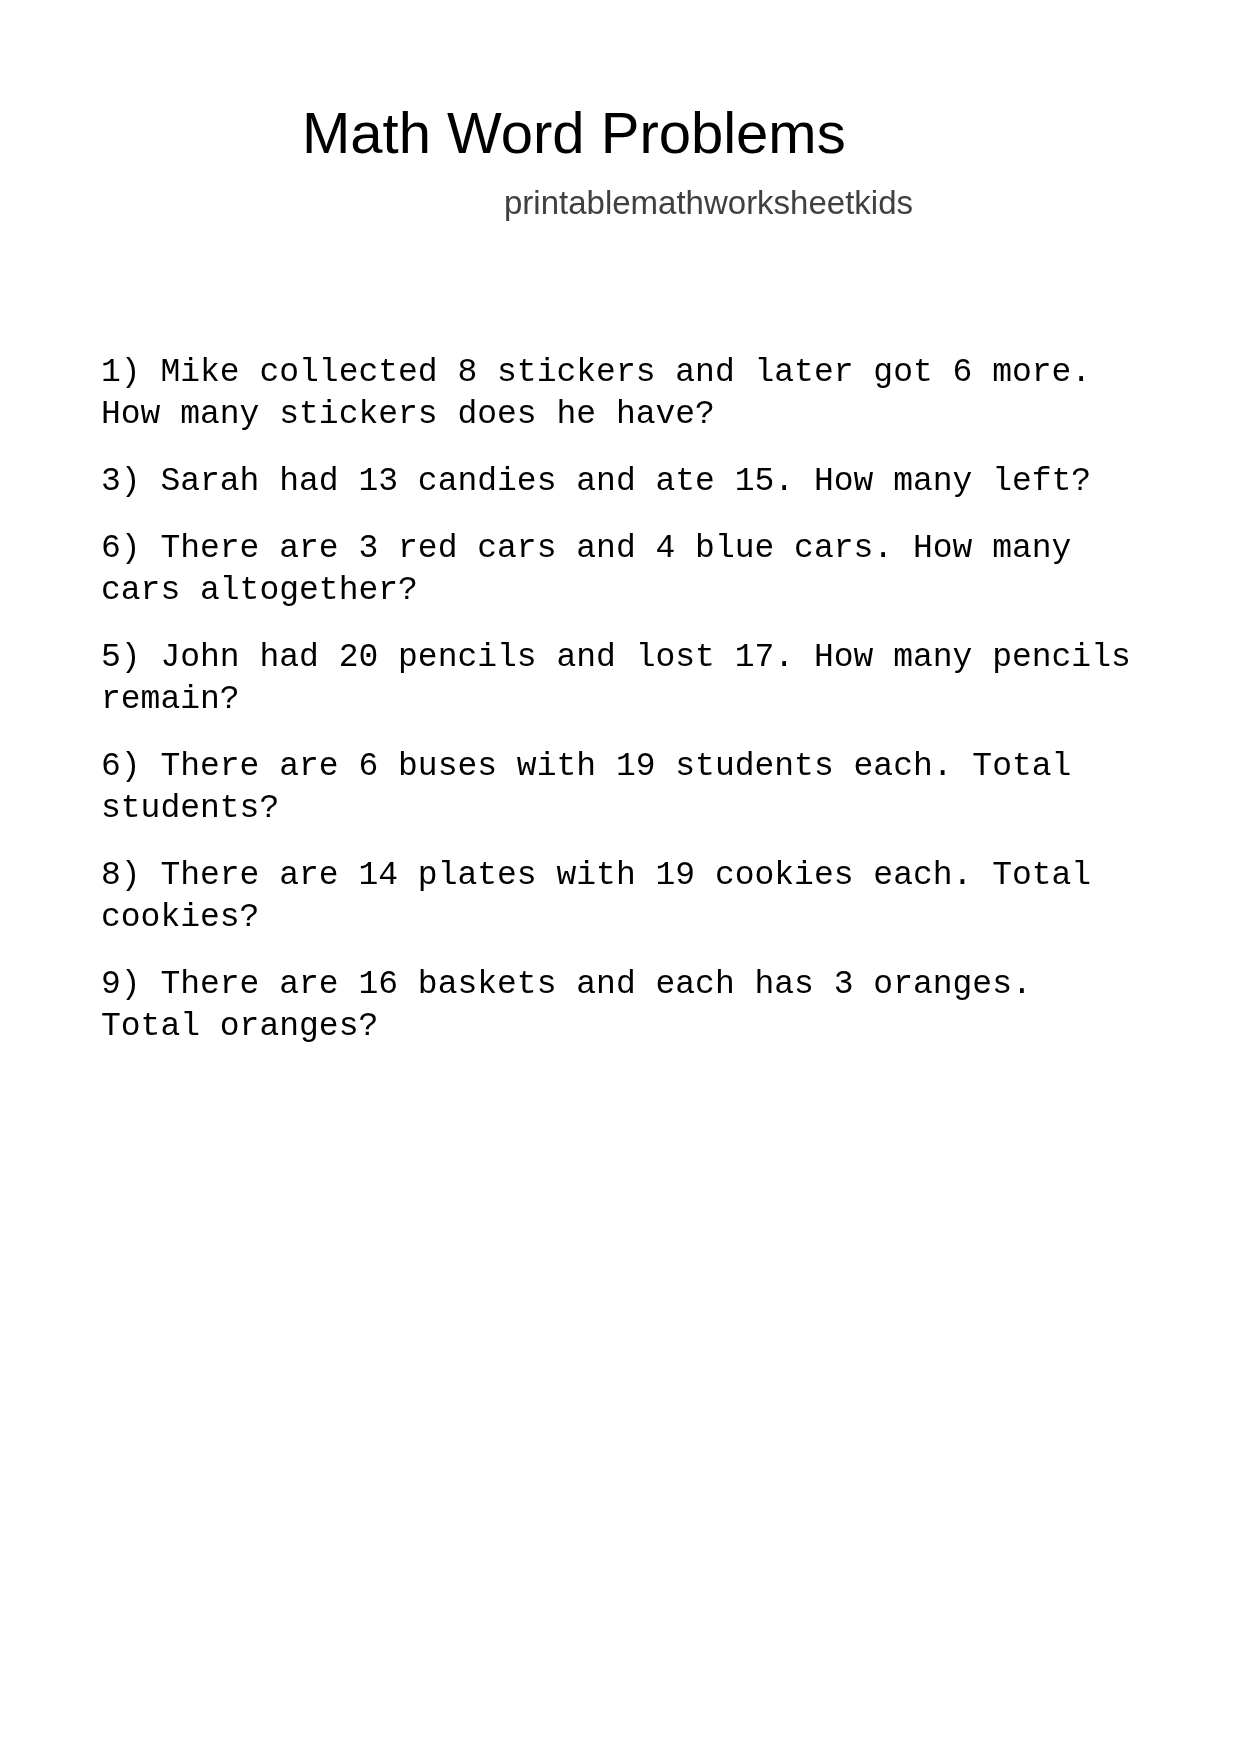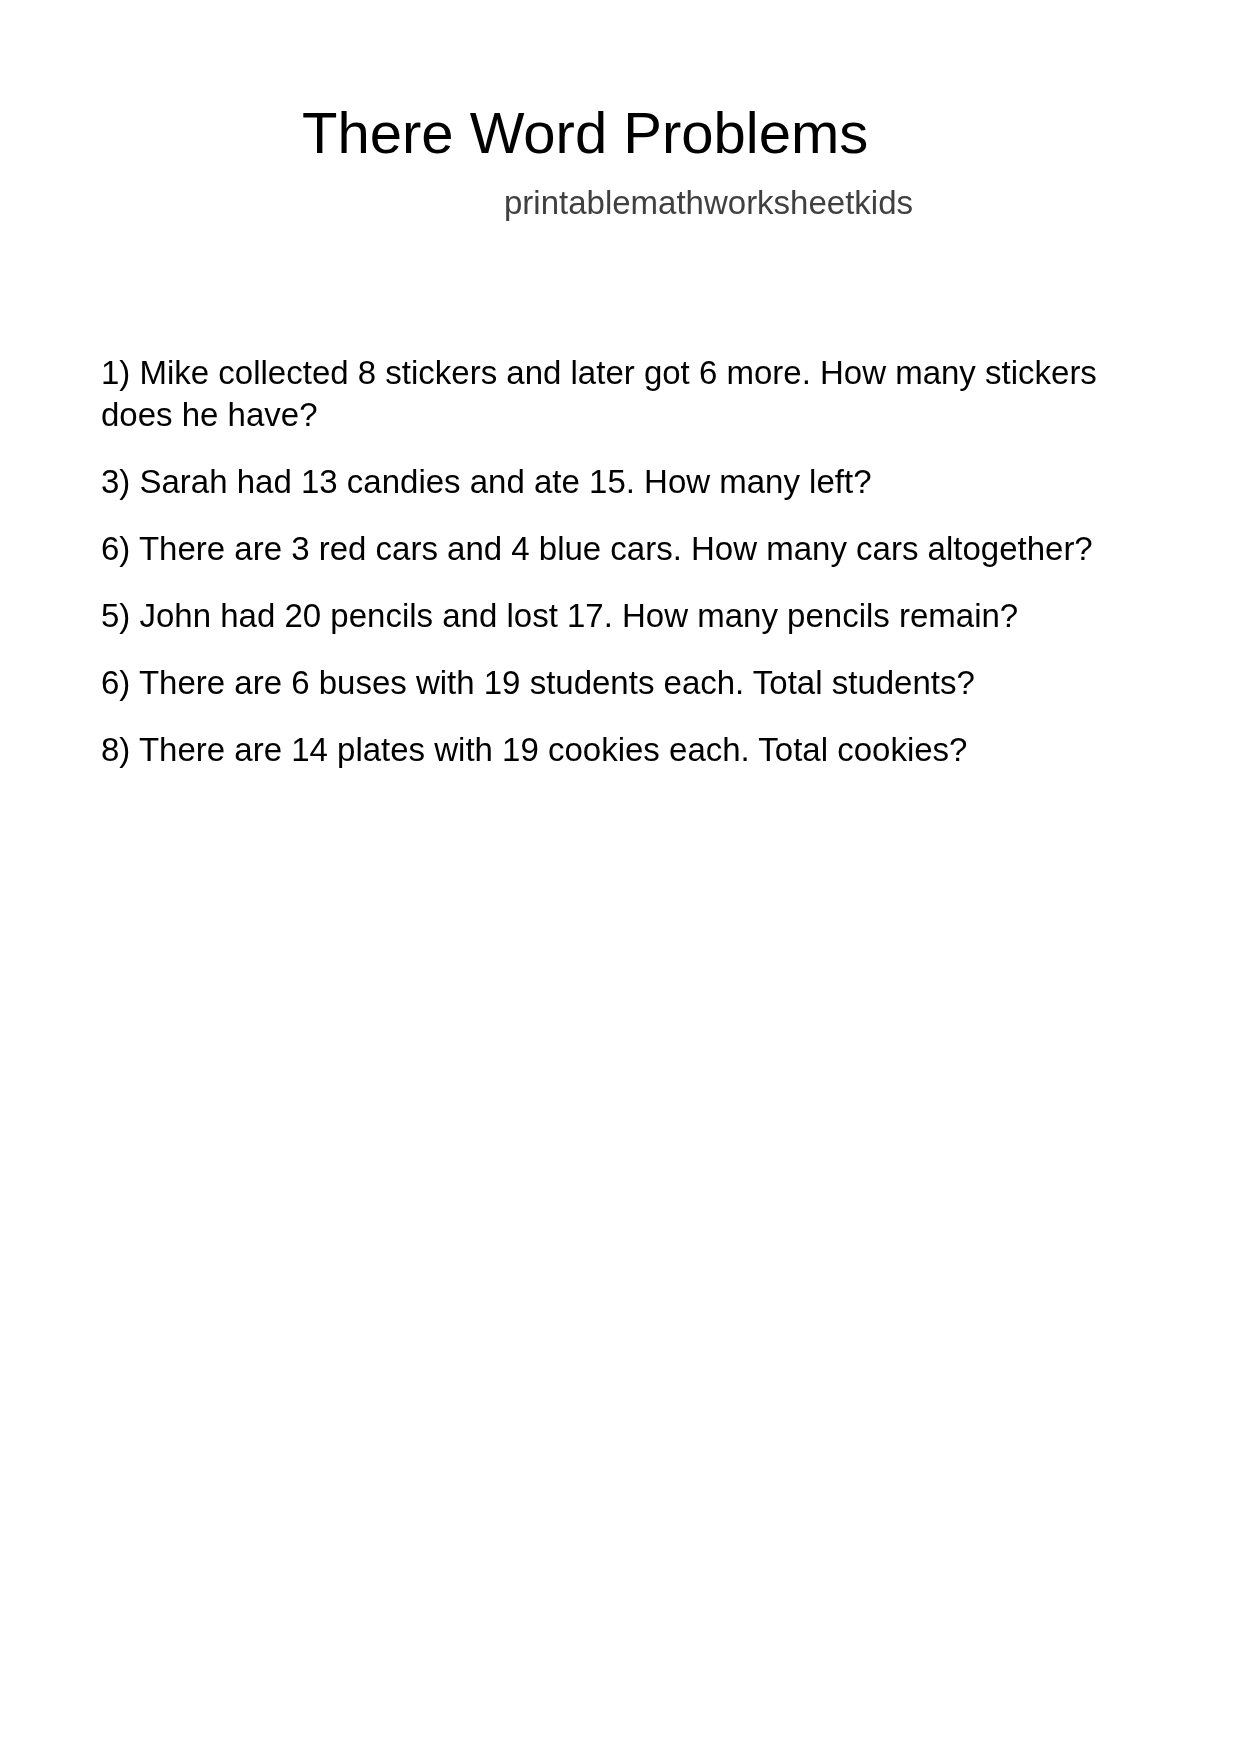--- a/index.html
+++ b/index.html
@@ -3,28 +3,29 @@
 <meta charset="utf-8">
 <style>
   html, body { margin: 0; padding: 0; background: #ffffff; }
   body { width: 1240px; height: 1754px; position: relative; overflow: hidden;
          font-family: "Liberation Sans", sans-serif; color: #000; }
   .title { position: absolute; left: 302px; top: 98px; font-size: 58px; line-height: 70px;
            font-weight: normal; margin: 0; color: #000; white-space: nowrap; }
   .subtitle { position: absolute; left: 504px; top: 183px; font-size: 33px; line-height: 40px;
               color: #404040; white-space: nowrap; }
   .problems { position: absolute; left: 101px; top: 352px; width: 1040px; margin: 0; padding: 0; list-style: none; }
-  .problem { font-size: 33px; line-height: 42px; margin: 0 0 25px 0; }
+  .problem { font-size: 33px; line-height: 42px; margin: 0 0 25px 0; font-family: Liberation Mono, monospace; }
 </style>
 </head>
 <body>
 
-<h1 class="title">There Word Problems</h1>
+<h1 class="title">Math Word Problems</h1>
 <div class="subtitle">printablemathworksheetkids</div>
 
 <ol class="problems">
   <li class="problem">1) Mike collected 8 stickers and later got 6 more. How many stickers does he have?</li>
   <li class="problem">3) Sarah had 13 candies and ate 15. How many left?</li>
   <li class="problem">6) There are 3 red cars and 4 blue cars. How many cars altogether?</li>
   <li class="problem">5) John had 20 pencils and lost 17. How many pencils remain?</li>
   <li class="problem">6) There are 6 buses with 19 students each. Total students?</li>
   <li class="problem">8) There are 14 plates with 19 cookies each. Total cookies?</li>
+  <li class="problem">9) There are 16 baskets and each has 3 oranges. Total oranges?</li>
 </ol>
 
 </body></html>

